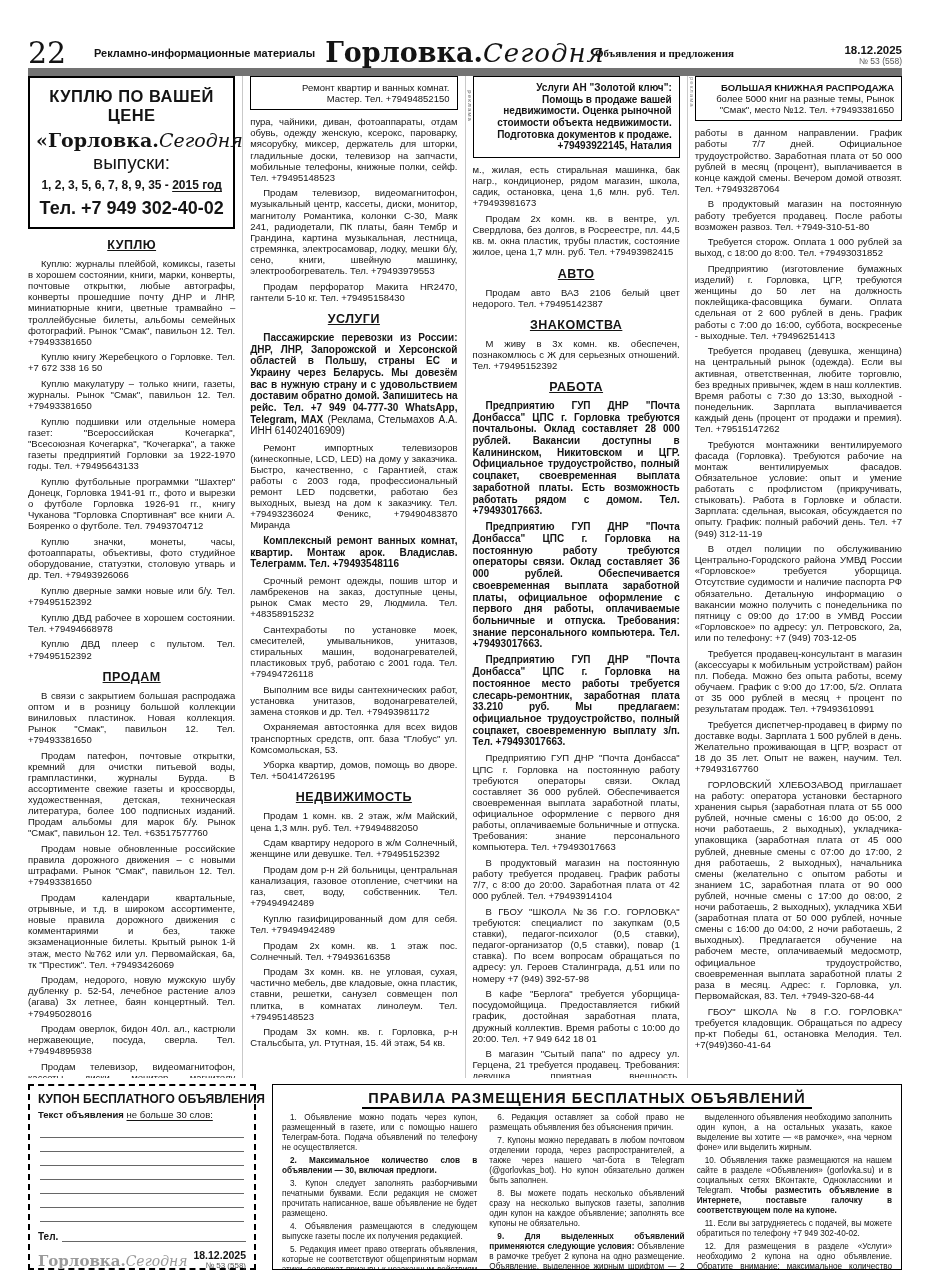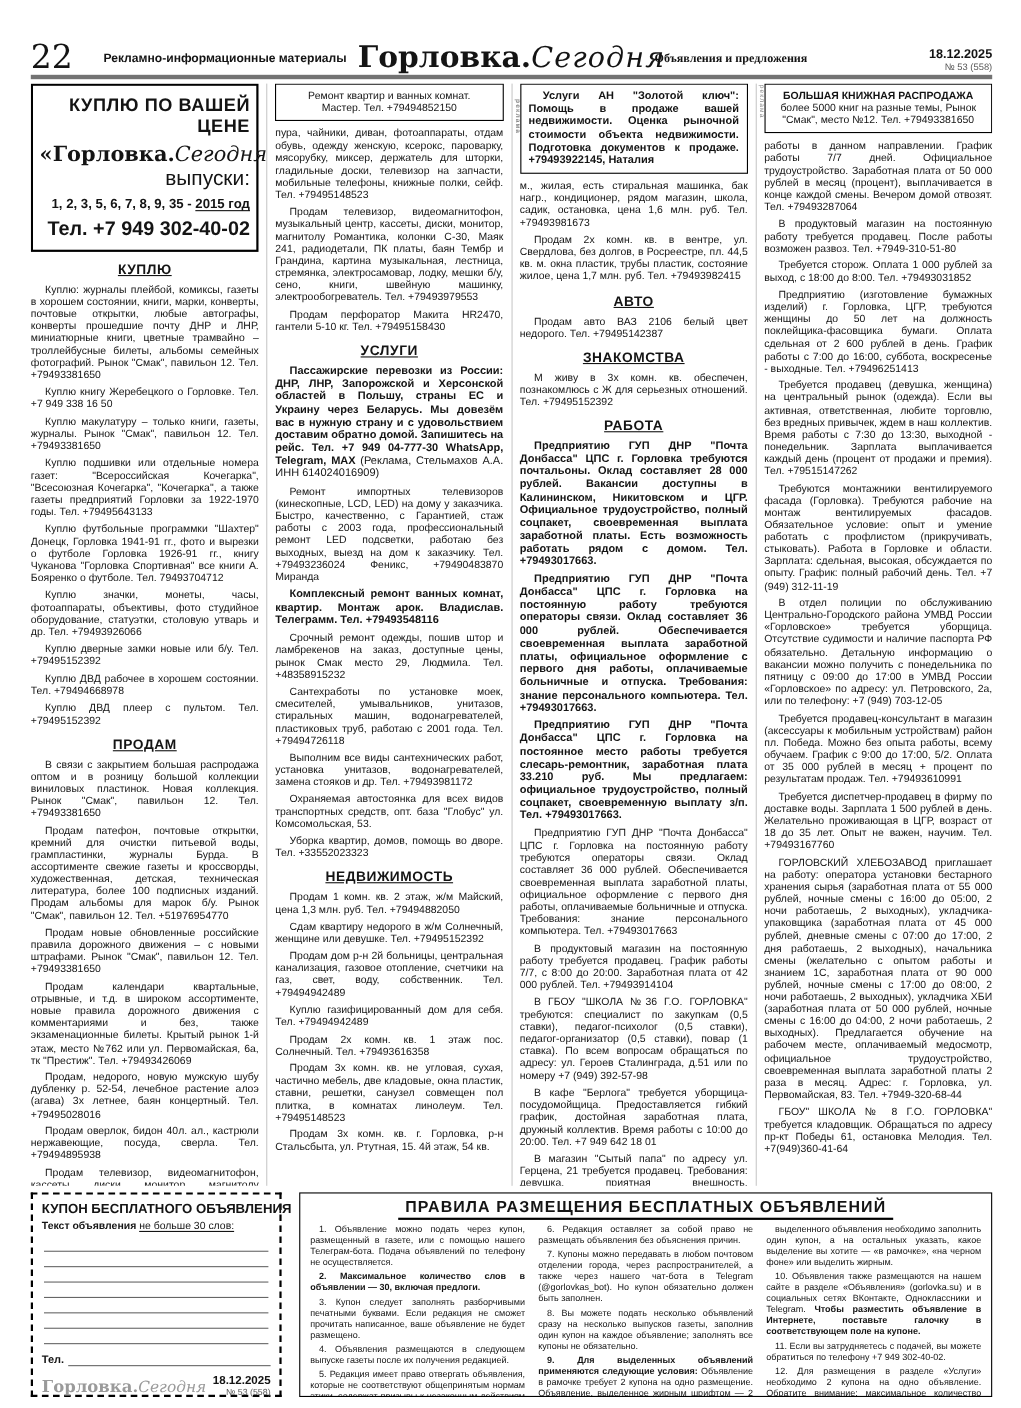--- a/index.html
+++ b/index.html
@@ -1,19 +1,19 @@
 <!DOCTYPE html>
 <html lang="ru"><head>
 <meta charset="utf-8">
 <style>
   html,body{margin:0;padding:0;background:#e8e8e8;}
   .page{width:928px;height:1280px;background:#ffffff;position:relative;margin:0 auto;
         font-family:"Liberation Sans",sans-serif;color:#141414;overflow:hidden;}
   
-  .hdr{position:absolute;top:28px;left:28px;right:26px;height:40px;border-bottom:4px solid #737373;}
+  .hdr{position:absolute;top:28px;left:28px;right:26px;height:40px;border-bottom:8px solid #737373;}
   .pagenum{position:absolute;left:0;bottom:0;font-family:"DejaVu Serif",serif;font-size:30px;line-height:1;}
   .kicker{position:absolute;left:66px;bottom:9px;font-size:11px;font-weight:bold;}
   .masthead{position:absolute;left:50%;transform:translateX(-50%);bottom:0;white-space:nowrap;}
   .masthead .mh-main{font-family:"DejaVu Serif",serif;font-weight:bold;font-size:27px;}
   .masthead .mh-script{font-family:"DejaVu Serif",serif;font-style:italic;font-size:26px;letter-spacing:1px;}
   .hdr-section{position:absolute;right:168px;bottom:9px;font-size:11px;font-weight:bold;font-family:Liberation Serif, serif;}
   .hdr-date{position:absolute;right:0;bottom:2px;text-align:right;}
   .hdr-date .d{font-size:11.5px;font-weight:bold;}
   .hdr-date .n{font-size:8.5px;color:#555;}
   
@@ -21,26 +21,26 @@
   .col{flex:1 1 0;overflow:hidden;padding:0 7px;}
   .col + .col{border-left:1px solid #c9c9c9;}
   .col:first-child{padding-left:0;}
   .col:last-child{padding-right:0;}
   .sec{font-size:12.5px;font-weight:bold;text-align:center;text-decoration:underline;
        letter-spacing:.5px;margin:9px 0 6px;}
   .ad{font-size:9.5px;line-height:1.17;text-align:justify;text-indent:13px;margin:0 0 4.5px;}
   .ad.noind{text-indent:0;}
   .ad.bold{font-weight:bold;font-size:10px;}
   .ad.center{text-align:center;text-indent:0;}
-  .ad.box{border:1px solid #000;padding:5px 7px;position:relative;margin-bottom:6px;}
+  .ad.box{border:1px solid #000;padding:5px 7px;position:relative;margin-bottom:6px;text-align:right;}
   .ad .normal{font-weight:normal;}
   .rekl{position:absolute;left:-1px;top:0;transform:rotate(90deg);transform-origin:left top;
         font-size:6px;color:#8a8a8a;letter-spacing:1px;}
   
-  .buybox{border:2px solid #000;padding:9px 6px 8px;text-align:right;margin-bottom:2px;}
+  .buybox{border:2px solid #000;padding:9px 6px 8px;text-align:center;margin-bottom:2px;}
   .bb-l1{font-size:16.5px;font-weight:bold;letter-spacing:.5px;}
   .bb-l2{font-size:19px;margin-top:4px;}
   .bb-l2 .serif-b{font-family:"DejaVu Serif",serif;font-weight:bold;}
   .bb-l2 .script{font-family:"DejaVu Serif",serif;font-style:italic;}
   .bb-l3{font-size:12px;font-weight:bold;margin-top:4px;}
   .bb-l3 u{text-underline-offset:2px;}
   .bb-l4{font-size:18px;font-weight:bold;margin-top:6px;}
   
   .coupon{position:absolute;left:28px;top:1084px;width:228px;height:186px;border:2px dashed #000;
           padding:6px 8px;box-sizing:border-box;}
@@ -92,31 +92,31 @@
         <div class="bb-l2">
           <span class="serif-b">«Горловка.</span><span class="script">Сегодня</span><span>» выпуски:</span>
         </div>
         <div class="bb-l3">
           <span>1, 2, 3, 5, 6, 7, 8, 9, 35 - </span><u>2015 год</u>
         </div>
         <div class="bb-l4">Тел. +7 949 302-40-02</div>
       </div>
     <div class="sec">КУПЛЮ</div>
         <div class="ad"><span>Куплю: журналы плейбой, комиксы, газеты в хорошем состоянии, книги, марки, конверты, почтовые открытки, любые автографы, конверты прошедшие почту ДНР и ЛНР, миниатюрные книги, цветные трамвайно – троллейбусные билеты, альбомы семейных фотографий. Рынок "Смак", павильон 12. Тел. +79493381650</span></div>
-        <div class="ad"><span>Куплю книгу Жеребецкого о Горловке. Тел. +7 949 338 16 50</span></div>
+        <div class="ad"><span>Куплю книгу Жеребецкого о Горловке. Тел. +7 672 338 16 50</span></div>
         <div class="ad"><span>Куплю макулатуру – только книги, газеты, журналы. Рынок "Смак", павильон 12. Тел. +79493381650</span></div>
         <div class="ad"><span>Куплю подшивки или отдельные номера газет: "Всероссийская Кочегарка", "Всесоюзная Кочегарка", "Кочегарка", а также газеты предприятий Горловки за 1922-1970 годы. Тел. +79495643133</span></div>
         <div class="ad"><span>Куплю футбольные программки "Шахтер" Донецк, Горловка 1941-91 гг., фото и вырезки о футболе Горловка 1926-91 гг., книгу Чуканова "Горловка Спортивная" все книги А. Бояренко о футболе. Тел. 79493704712</span></div>
         <div class="ad"><span>Куплю значки, монеты, часы, фотоаппараты, объективы, фото студийное оборудование, статуэтки, столовую утварь и др. Тел. +79493926066</span></div>
         <div class="ad"><span>Куплю дверные замки новые или б/у. Тел. +79495152392</span></div>
         <div class="ad"><span>Куплю ДВД рабочее в хорошем состоянии. Тел. +79494668978</span></div>
         <div class="ad"><span>Куплю ДВД плеер с пультом. Тел. +79495152392</span></div>
         <div class="sec">ПРОДАМ</div>
         <div class="ad"><span>В связи с закрытием большая распродажа оптом и в розницу большой коллекции виниловых пластинок. Новая коллекция. Рынок "Смак", павильон 12. Тел. +79493381650</span></div>
-        <div class="ad"><span>Продам патефон, почтовые открытки, кремний для очистки питьевой воды, грампластинки, журналы Бурда. В ассортименте свежие газеты и кроссворды, художественная, детская, техническая литература, более 100 подписных изданий. Продам альбомы для марок б/у. Рынок "Смак", павильон 12. Тел. +51976954770</span></div>
+        <div class="ad"><span>Продам патефон, почтовые открытки, кремний для очистки питьевой воды, грампластинки, журналы Бурда. В ассортименте свежие газеты и кроссворды, художественная, детская, техническая литература, более 100 подписных изданий. Продам альбомы для марок б/у. Рынок "Смак", павильон 12. Тел. +63517577760</span></div>
         <div class="ad"><span>Продам новые обновленные российские правила дорожного движения – с новыми штрафами. Рынок "Смак", павильон 12. Тел. +79493381650</span></div>
         <div class="ad"><span>Продам календари квартальные, отрывные, и т.д. в широком ассортименте, новые правила дорожного движения с комментариями и без, также экзаменационные билеты. Крытый рынок 1-й этаж, место №762 или ул. Первомайская, 6а, тк "Престиж". Тел. +79493426069</span></div>
         <div class="ad"><span>Продам, недорого, новую мужскую шубу дубленку р. 52-54, лечебное растение алоэ (агава) 3х летнее, баян концертный. Тел. +79495028016</span></div>
         <div class="ad"><span>Продам оверлок, бидон 40л. ал., кастрюли нержавеющие, посуда, сверла. Тел. +79494895938</span></div>
         <div class="ad"><span>Продам телевизор, видеомагнитофон, кассеты, диски, монитор, магнитолу Романтика, колонки С-30, баян Тембр и Грандина, картина музыкальная, лестница, стремянка, электросамовар, мешки б/у, сено, книги. Тел. +79493979553</span></div>
       </div>
     <div class="col">
         <div class="ad box center">
           <div>Ремонт квартир и ванных комнат.</div>
           <div>Мастер. Тел. +79494852150</div>
@@ -125,21 +125,21 @@
         <div class="ad"><span>Продам телевизор, видеомагнитофон, музыкальный центр, кассеты, диски, монитор, магнитолу Романтика, колонки С-30, Маяк 241, радиодетали, ПК платы, баян Тембр и Грандина, картина музыкальная, лестница, стремянка, электросамовар, лодку, мешки б/у, сено, книги, швейную машинку, электрообогреватель. Тел. +79493979553</span></div>
         <div class="ad"><span>Продам перфоратор Макита HR2470, гантели 5-10 кг. Тел. +79495158430</span></div>
         <div class="sec">УСЛУГИ</div>
         <div class="ad bold"><span>Пассажирские перевозки из России: ДНР, ЛНР, Запорожской и Херсонской областей в Польшу, страны ЕС и Украину через Беларусь. Мы довезём вас в нужную страну и с удовольствием доставим обратно домой. Запишитесь на рейс. Тел. +7 949 04-777-30 WhatsApp, Telegram, MAX </span><span class="normal">(Реклама, Стельмахов А.А. ИНН 614024016909)</span></div>
         <div class="ad"><span>Ремонт импортных телевизоров (кинескопные, LCD, LED) на дому у заказчика. Быстро, качественно, с Гарантией, стаж работы с 2003 года, профессиональный ремонт LED подсветки, работаю без выходных, выезд на дом к заказчику. Тел. +79493236024 Феникс, +79490483870 Миранда</span></div>
         <div class="ad bold"><span>Комплексный ремонт ванных комнат, квартир. Монтаж арок. Владислав. Телеграмм. Тел. +79493548116</span></div>
         <div class="ad"><span>Срочный ремонт одежды, пошив штор и ламбрекенов на заказ, доступные цены, рынок Смак место 29, Людмила. Тел. +48358915232</span></div>
         <div class="ad"><span>Сантехработы по установке моек, смесителей, умывальников, унитазов, стиральных машин, водонагревателей, пластиковых труб, работаю с 2001 года. Тел. +79494726118</span></div>
         <div class="ad"><span>Выполним все виды сантехнических работ, установка унитазов, водонагревателей, замена стояков и др. Тел. +79493981172</span></div>
         <div class="ad"><span>Охраняемая автостоянка для всех видов транспортных средств, опт. база "Глобус" ул. Комсомольская, 53.</span></div>
-        <div class="ad"><span>Уборка квартир, домов, помощь во дворе. Тел. +33552023323</span></div>
+        <div class="ad"><span>Уборка квартир, домов, помощь во дворе. Тел. +50414726195</span></div>
         <div class="sec">НЕДВИЖИМОСТЬ</div>
         <div class="ad"><span>Продам 1 комн. кв. 2 этаж, ж/м Майский, цена 1,3 млн. руб. Тел. +79494882050</span></div>
         <div class="ad"><span>Сдам квартиру недорого в ж/м Солнечный, женщине или девушке. Тел. +79495152392</span></div>
         <div class="ad"><span>Продам дом р-н 2й больницы, центральная канализация, газовое отопление, счетчики на газ, свет, воду, собственник. Тел. +79494942489</span></div>
         <div class="ad"><span>Куплю газифицированный дом для себя. Тел. +79494942489</span></div>
         <div class="ad"><span>Продам 2х комн. кв. 1 этаж пос. Солнечный. Тел. +79493616358</span></div>
         <div class="ad"><span>Продам 3х комн. кв. не угловая, сухая, частично мебель, две кладовые, окна пластик, ставни, решетки, санузел совмещен пол плитка, в комнатах линолеум. Тел. +79495148523</span></div>
         <div class="ad"><span>Продам 3х комн. кв. г. Горловка, р-н Стальсбыта, ул. Ртутная, 15. 4й этаж, 54 кв.</span></div>
       </div>
     <div class="col">

